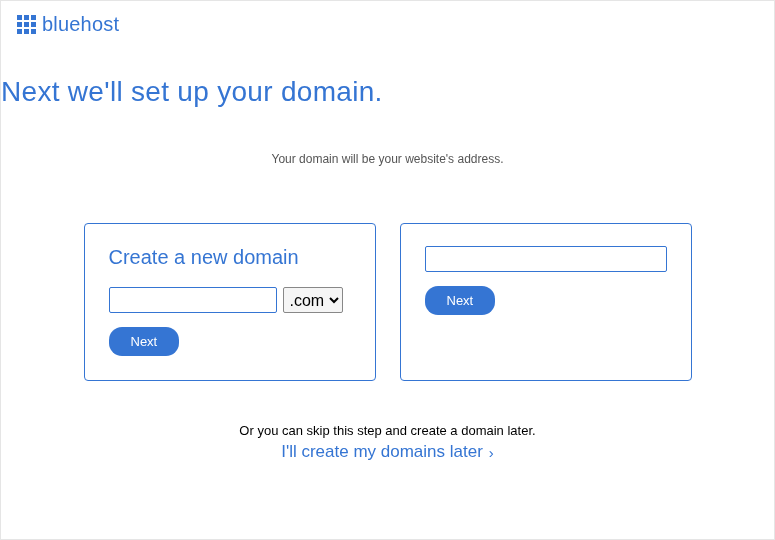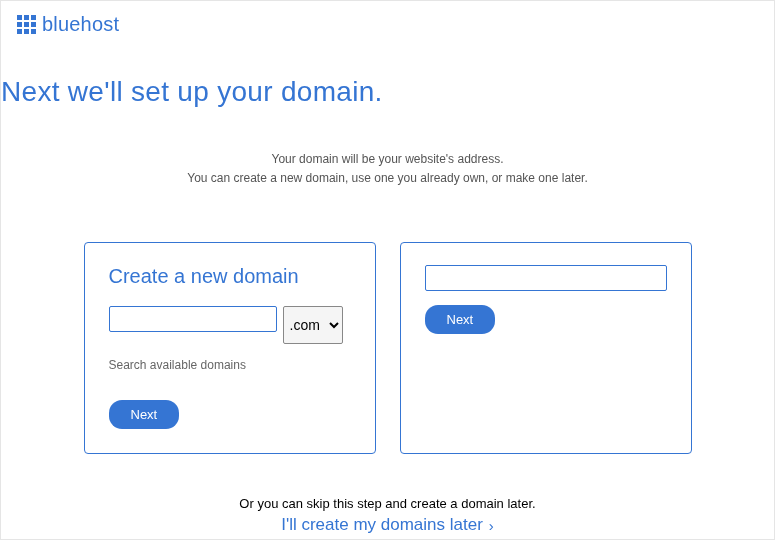--- a/index.html
+++ b/index.html
@@ -84,24 +84,24 @@
       border-radius: 2px;
       padding: 2px 6px;
       font-size: 13px;
       width: 100%;
       background: #fff;
     }
     .text-input.short {
       width: 168px;
     }
     .tld-select {
-      height: 38px;
+      height: 26px;
       border: 1px solid #888;
       border-radius: 2px;
-      font-size: 14px;
+      font-size: 16px;
       padding: 0 2px;
       background: #f5f5f5;
       width: 60px;
     }
     .helper-text {
       font-size: 12px;
       color: #666;
       margin-bottom: 28px;
     }
     .next-btn {
@@ -150,34 +150,32 @@
       <span></span>
       <span></span>
   </div>
   <div class="brand-text">bluehost</div>
 </div>
 
 <h1 class="page-title">Next we'll set up your domain.</h1>
 
 <div class="subtitle">
   <div>Your domain will be your website's address.</div>
-  <div>You can create a new domain, use one you already own, or make one later.</div>
 </div>
 
 <div class="cards">
 
   <div class="card">
     <div class="card-title">Create a new domain</div>
     <div class="input-row">
       <input type="text" class="text-input short" value="" style="">
       <select class="tld-select">
         <option>.com</option>
       </select>
     </div>
-    <div class="helper-text">Search available domains</div>
     <button class="next-btn">Next</button>
   </div>
 
   <div class="card">
     <div class="input-row">
       <input type="text" class="text-input" value="" style="">
     </div>
     <button class="next-btn">Next</button>
   </div>
 

